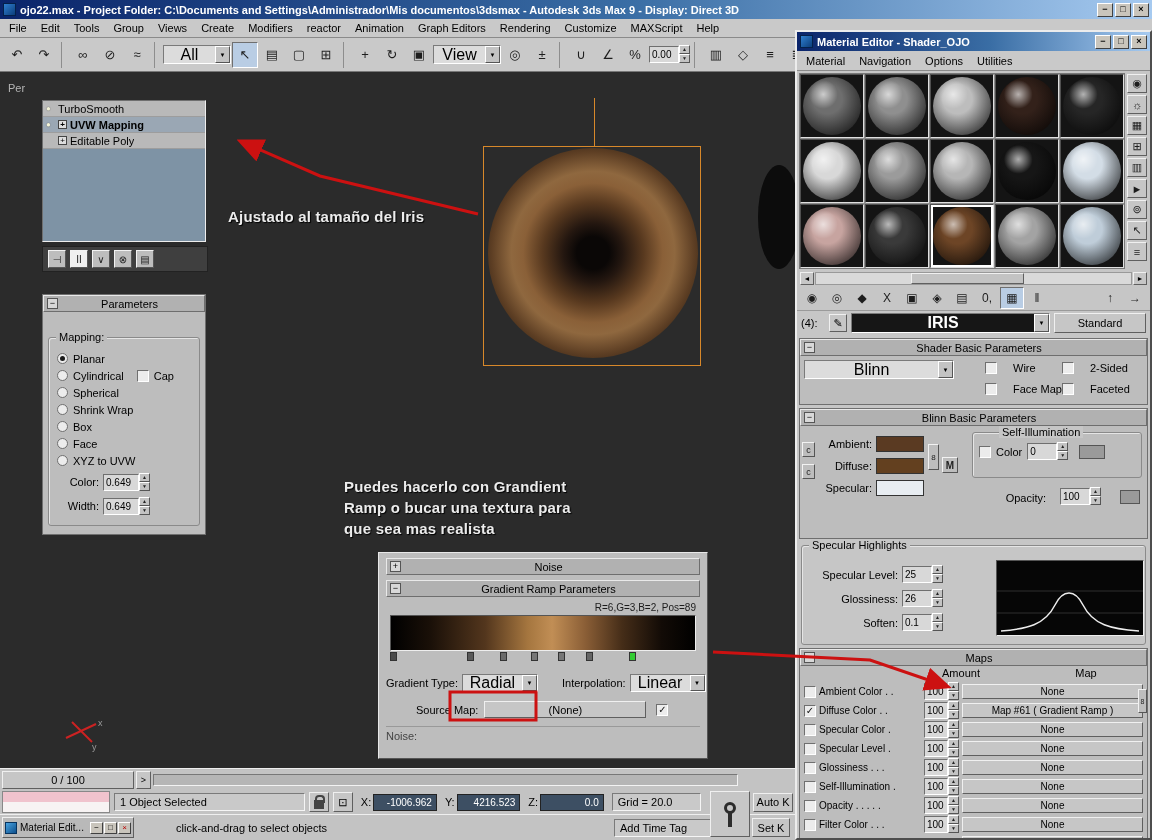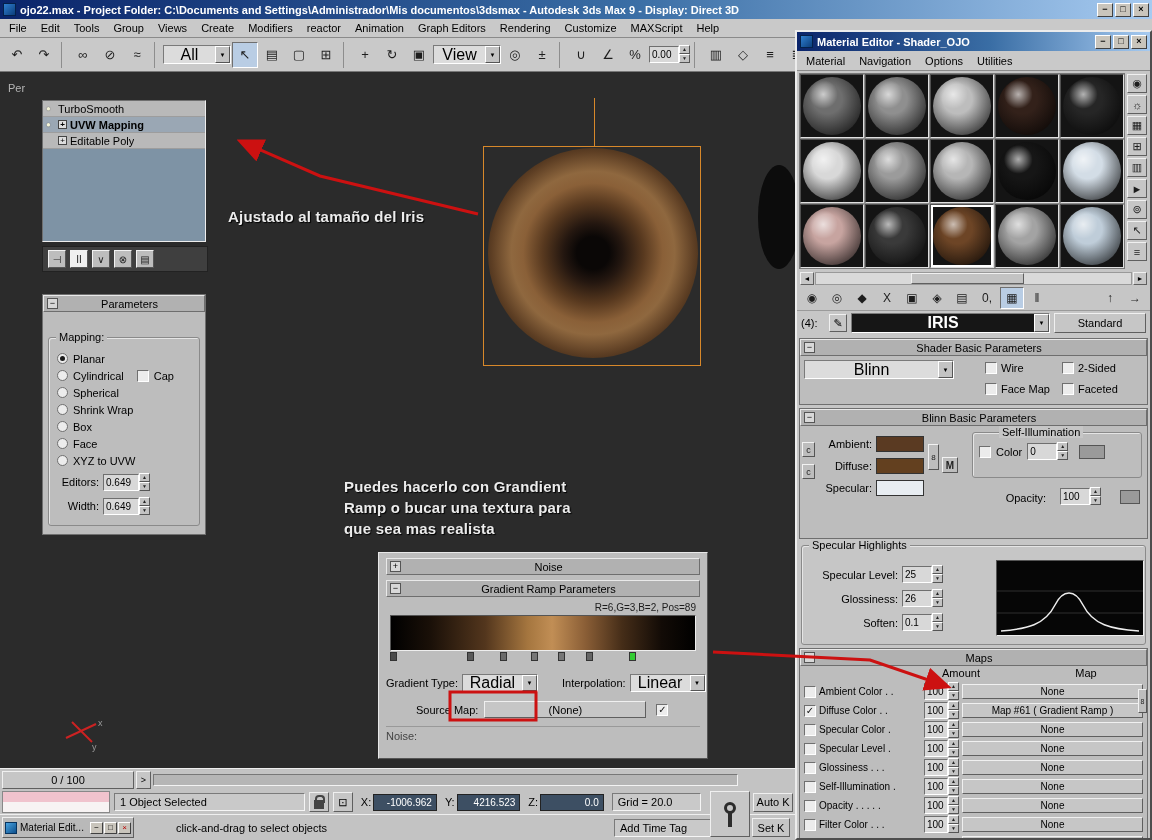--- a/index.html
+++ b/index.html
@@ -143,21 +143,21 @@
 .me-tbtn.pressed{background:#b9cde4;border:1px solid;border-color:#6f6f6f #fff #fff #6f6f6f}
 .me-name-row{display:flex;align-items:center;height:24px;padding:0 4px;gap:4px}
 .slot-num{font-size:11px;width:24px}
 .dropper-btn{width:18px;height:18px;background:#c6c6c6;border:1px solid;border-color:#f0f0f0 #5f5f5f #5f5f5f #f0f0f0;text-align:center;font-size:11px;line-height:16px}
 .dark-combo{flex:1;height:20px;background:#161616}
 .dark-combo .combo-val{color:#fff;font-weight:bold}
 .std-btn{width:92px;height:20px}
 .me-rollout{margin:3px 2px 0 2px}
 .sb-body{position:relative;height:48px}
 .sb-body .combo{position:absolute;left:4px;top:4px;width:150px}
-.cb-wrap{position:absolute;display:flex;align-items:flex-start;gap:4px;font-size:11px}
+.cb-wrap{position:absolute;display:flex;align-items:flex-start;gap:16px;font-size:11px}
 .blinn-body{position:relative;height:112px}
 .lockbtn{position:absolute;width:13px;height:15px;font-size:9px}
 .plabel{position:absolute;width:56px;text-align:right;font-size:11px}
 .swatch{position:absolute;width:48px;height:16px;border:1px solid #333}
 .bridge-lock{position:absolute;left:128px;top:18px;width:11px;height:26px;font-size:8px}
 .m-btn{position:absolute;left:142px;top:31px;width:16px;height:16px;font-size:10px;font-weight:bold}
 .si-group{position:absolute;left:172px;top:6px;width:170px;height:46px;padding:10px 22px 0 6px}
 .si-group .group-title{left:26px;background:#c6c6c6}
 .si-row{display:flex;align-items:center;gap:5px;font-size:11px}
 .gray-swatch{width:26px;height:14px;background:#9a9a9a;border:1px solid #555;margin-left:6px}
@@ -337,21 +337,21 @@
                 <div class="radio-row">
                   <span class="radio"></span>
                   <span class="radio-label">Face</span>
                 </div>
                 <div class="radio-row">
                   <span class="radio"></span>
                   <span class="radio-label">XYZ to UVW</span>
                 </div>
               </div>
             <div class="lw-row">
-              <span class="lw-label">Editors:</span>
+              <span class="lw-label">Color:</span>
               <span><span class="spin">
                     <span class="spin-val">0.649</span>
                     <span class="spin-arrows">
                       <span class="sa">▲</span>
                       <span class="sa">▼</span>
                     </span>
                   </span></span>
             </div>
             <div class="lw-row">
               <span class="lw-label">Width:</span>

